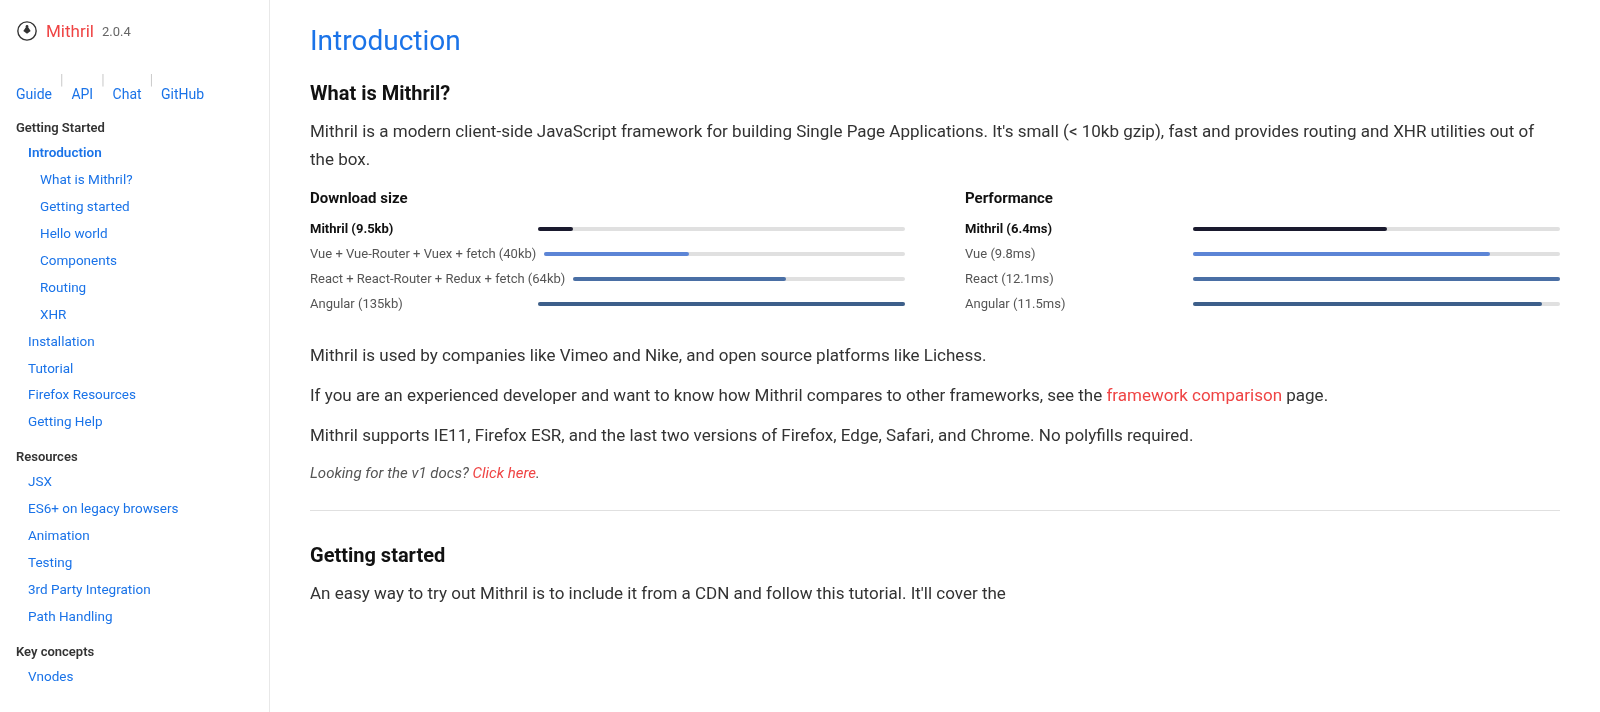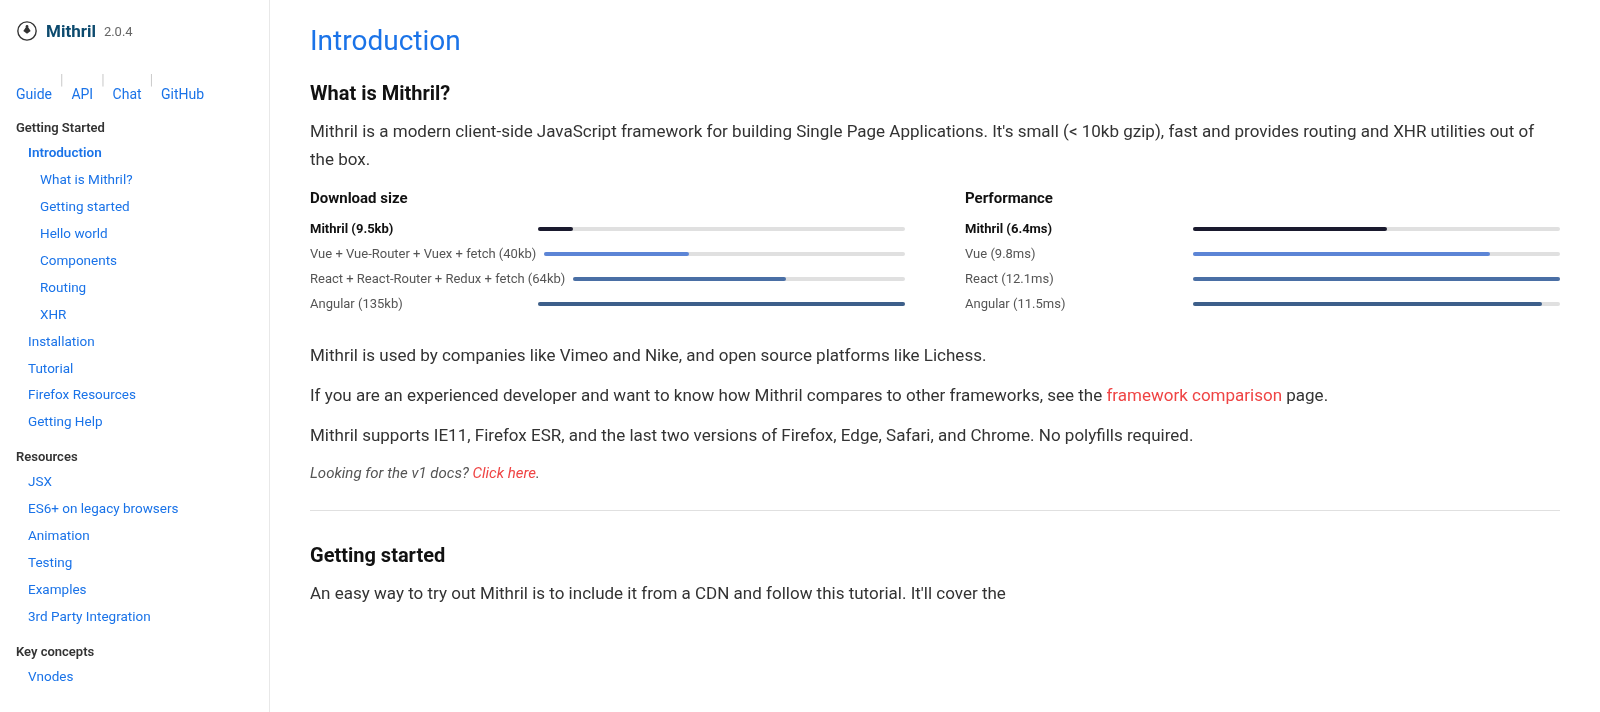--- a/index.html
+++ b/index.html
@@ -21,22 +21,22 @@
       gap: 8px;
       margin-bottom: 16px;
     }
     .brand-logo {
       width: 22px;
       height: 22px;
       color: #333;
     }
     .brand-name {
       font-size: 17px;
-      font-weight: 700;
-      color: #0c4a6e;
+      font-weight: 400;
+      color: #ef4444;
     }
     .brand-version {
       font-size: 13px;
       color: #666;
     }
 
     .nav-links {
       display: flex;
       gap: 8px;
       margin-bottom: 18px;
@@ -234,22 +234,22 @@
   <a href="#" class="sidebar-link">Installation</a>
   <a href="#" class="sidebar-link">Tutorial</a>
   <a href="#" class="sidebar-link">Firefox Resources</a>
   <a href="#" class="sidebar-link">Getting Help</a>
 
   <div class="section-title">Resources</div>
   <a href="#" class="sidebar-link">JSX</a>
   <a href="#" class="sidebar-link">ES6+ on legacy browsers</a>
   <a href="#" class="sidebar-link">Animation</a>
   <a href="#" class="sidebar-link">Testing</a>
-  <a href="#" class="sidebar-link">Examples</a>
   <a href="#" class="sidebar-link">3rd Party Integration</a>
+  <a href="#" class="sidebar-link">Path Handling</a>
 
   <div class="section-title">Key concepts</div>
   <a href="#" class="sidebar-link">Vnodes</a>
 
 </div>
 
 <div id="main">
   <h1 class="page-title">Introduction</h1>
 
   <h2 class="section-heading">What is Mithril?</h2>

